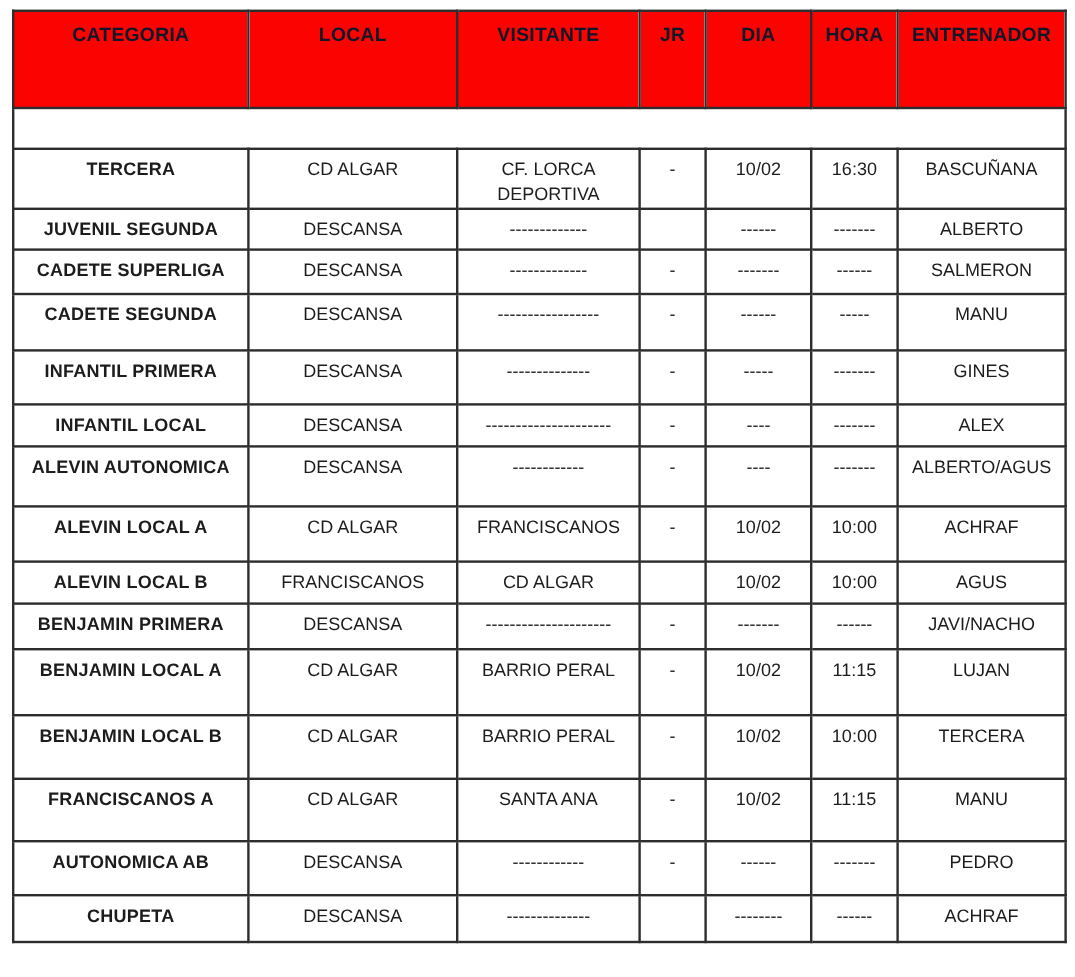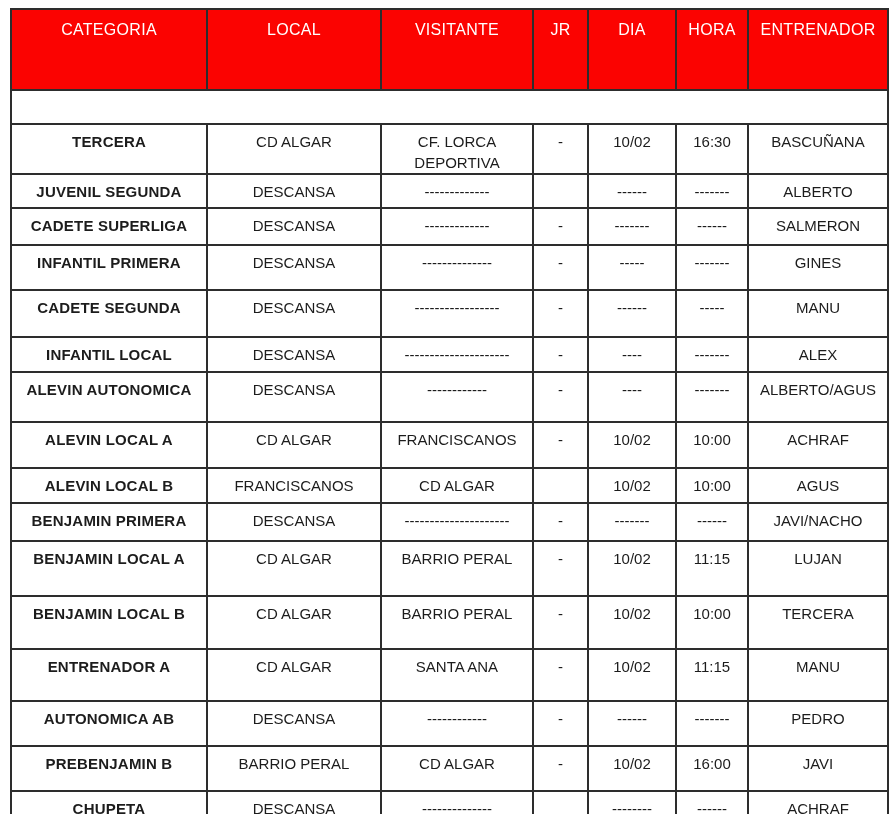--- a/index.html
+++ b/index.html
@@ -8,23 +8,23 @@
     font-family:"Liberation Sans",sans-serif;color:#1c1c1c;
   }
   .sheet{position:relative;width:896px;height:814px;background:#ffffff;overflow:hidden;}
   table.schedule{
     position:absolute;left:10px;top:8px;width:877px;
     border-collapse:collapse;table-layout:fixed;
   }
   .schedule th,.schedule td{border:2px solid #2d2d2d;overflow:hidden;}
   .schedule thead th{
     background:var(--header-bg,#fb0301);
-    color:#ffffff;
+    color:#0f172a;
     height:68px;vertical-align:top;padding:11px 2px 0 2px;
-    font-size:16px;font-weight:400;letter-spacing:.3px;
+    font-size:16px;font-weight:700;letter-spacing:.3px;
     text-align:center;
   }
   .schedule .gap td{height:26px;background:#ffffff;}
   .schedule tbody td{
     font-size:15px;line-height:1.4;text-align:center;vertical-align:top;
     padding:6px 8px 0 8px;background:#ffffff;color:#1c1c1c;
   }
   .schedule tbody td.cat{font-weight:700;letter-spacing:.2px;}
 </style>
 </head>
@@ -76,37 +76,37 @@
       </tr>
       <tr style="height:37px">
         <td class="cat">CADETE SUPERLIGA</td>
         <td>DESCANSA</td>
         <td>-------------</td>
         <td>-</td>
         <td>-------</td>
         <td>------</td>
         <td>SALMERON</td>
       </tr>
+      <tr style="height:47px">
+        <td class="cat">CADETE SEGUNDA</td>
+        <td>DESCANSA</td>
+        <td>-----------------</td>
+        <td>-</td>
+        <td>------</td>
+        <td>-----</td>
+        <td>MANU</td>
+      </tr>
       <tr style="height:45px">
         <td class="cat">INFANTIL PRIMERA</td>
         <td>DESCANSA</td>
         <td>--------------</td>
         <td>-</td>
         <td>-----</td>
         <td>-------</td>
         <td>GINES</td>
-      </tr>
-      <tr style="height:47px">
-        <td class="cat">CADETE SEGUNDA</td>
-        <td>DESCANSA</td>
-        <td>-----------------</td>
-        <td>-</td>
-        <td>------</td>
-        <td>-----</td>
-        <td>MANU</td>
       </tr>
       <tr style="height:35px">
         <td class="cat">INFANTIL LOCAL</td>
         <td>DESCANSA</td>
         <td>---------------------</td>
         <td>-</td>
         <td>----</td>
         <td>-------</td>
         <td>ALEX</td>
       </tr>
@@ -158,46 +158,37 @@
       <tr style="height:53px">
         <td class="cat">BENJAMIN LOCAL B</td>
         <td>CD ALGAR</td>
         <td>BARRIO PERAL</td>
         <td>-</td>
         <td>10/02</td>
         <td>10:00</td>
         <td>TERCERA</td>
       </tr>
       <tr style="height:52px">
-        <td class="cat">ENTRENADOR A</td>
+        <td class="cat">FRANCISCANOS A</td>
         <td>CD ALGAR</td>
         <td>SANTA ANA</td>
         <td>-</td>
         <td>10/02</td>
         <td>11:15</td>
         <td>MANU</td>
       </tr>
       <tr style="height:45px">
         <td class="cat">AUTONOMICA AB</td>
         <td>DESCANSA</td>
         <td>------------</td>
         <td>-</td>
         <td>------</td>
         <td>-------</td>
         <td>PEDRO</td>
       </tr>
-      <tr style="height:45px">
-        <td class="cat">PREBENJAMIN B</td>
-        <td>BARRIO PERAL</td>
-        <td>CD ALGAR</td>
-        <td>-</td>
-        <td>10/02</td>
-        <td>16:00</td>
-        <td>JAVI</td>
-      </tr>
       <tr style="height:39px">
         <td class="cat">CHUPETA</td>
         <td>DESCANSA</td>
         <td>--------------</td>
         <td></td>
         <td>--------</td>
         <td>------</td>
         <td>ACHRAF</td>
       </tr>
     </tbody>

